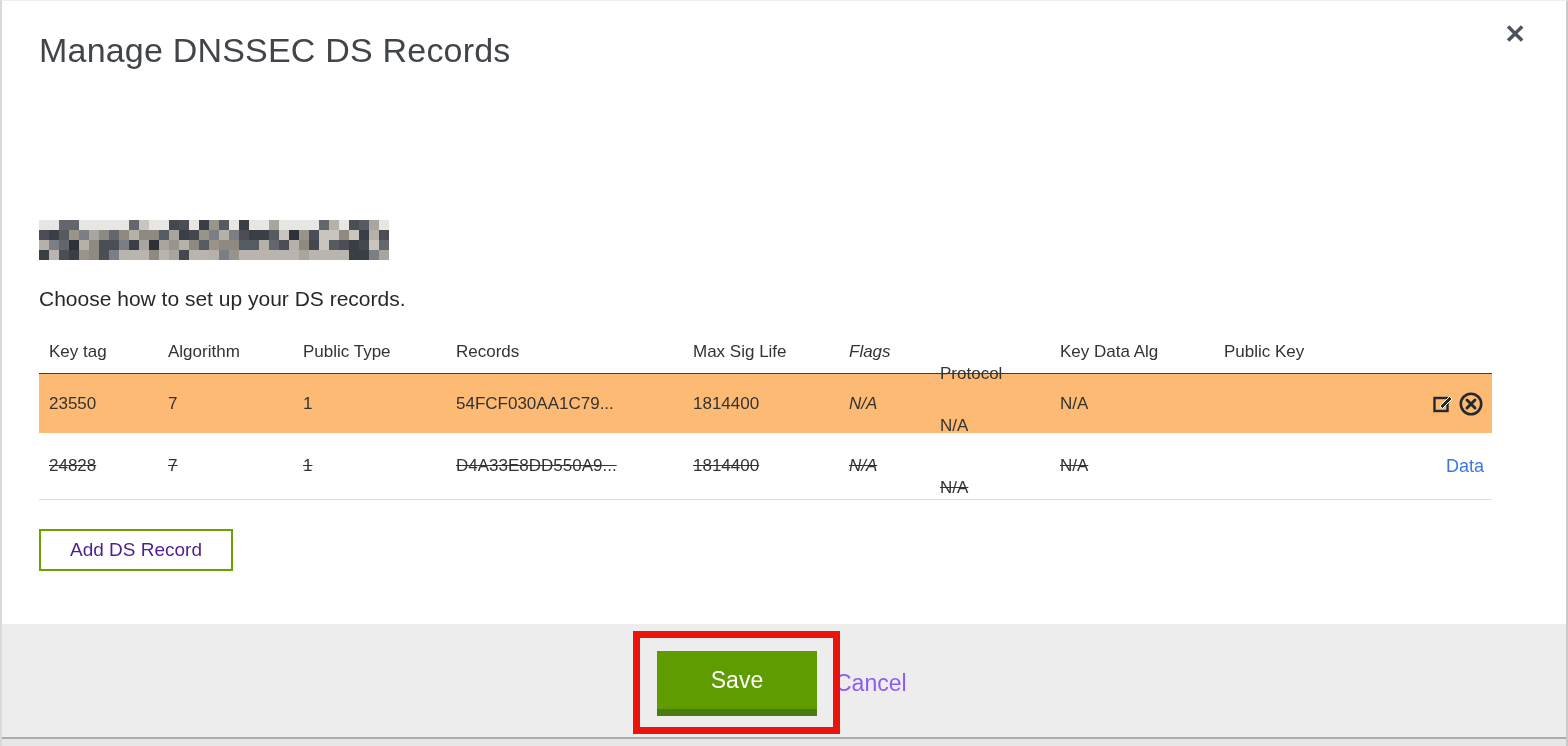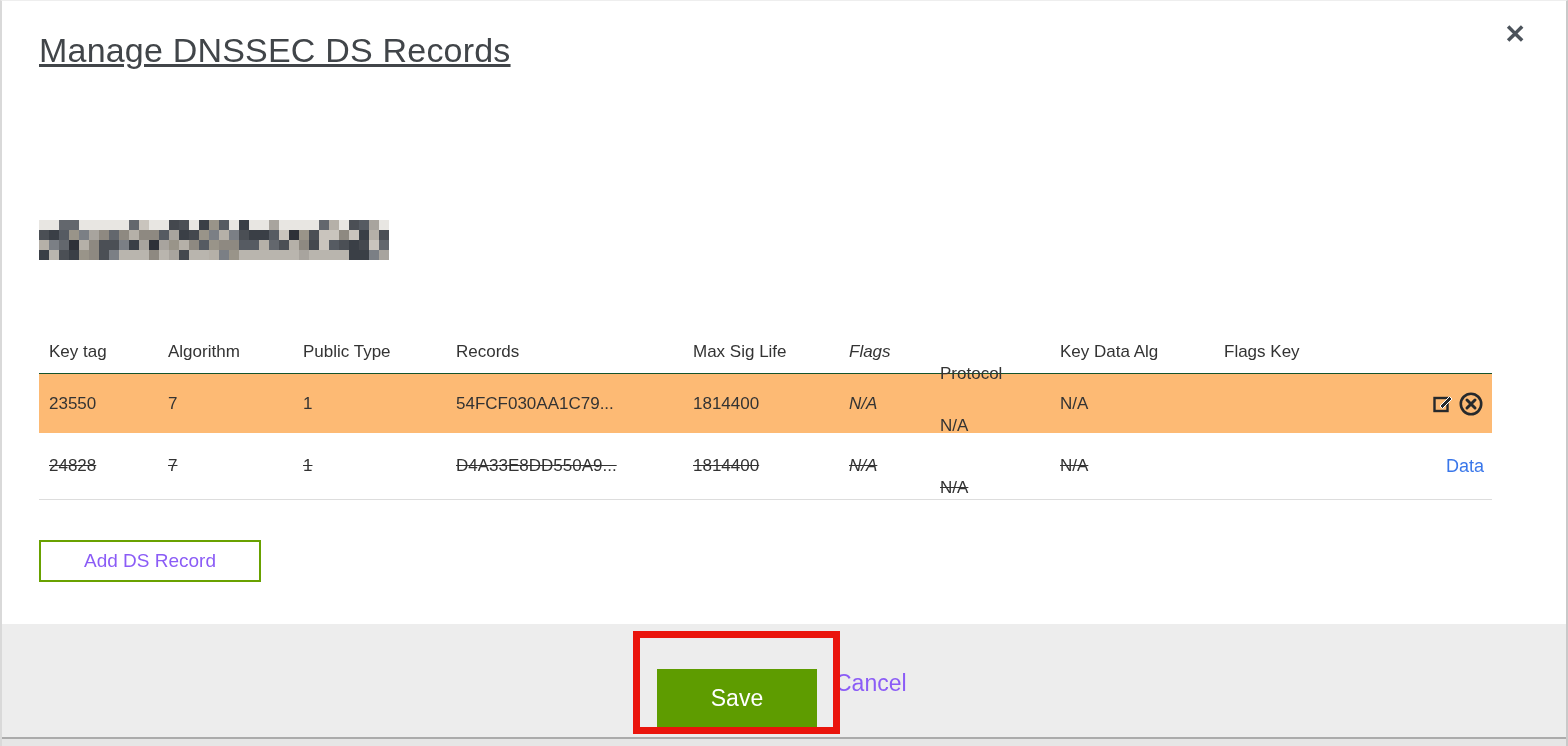--- a/index.html
+++ b/index.html
@@ -7,21 +7,21 @@
   body { font-family: "Liberation Sans", sans-serif; color: #333; overflow: hidden; }
 
   .viewport {
     position: relative; width: 1568px; height: 746px; background: #fff;
     border-left: 2px solid #d9d9d9; border-right: 2px solid #c9c9c9; border-top: 1px solid #eee;
   }
 
   
   .modal-title {
     position: absolute; left: 37px; top: 30px;
-    font-size: 34px; font-weight: 400; color: #414549; letter-spacing: 0.2px; text-decoration: underline;
+    font-size: 34px; font-weight: 400; color: #414549; letter-spacing: 0.2px;
   }
   .close-btn {
     position: absolute; right: 40px; top: 20px;
     font-size: 26px; font-weight: 700; color: #4c535b;
     background: none; border: none; cursor: pointer; line-height: 1;
     font-family: "Liberation Sans", sans-serif;
   }
 
   
   .redacted-domain { position: absolute; left: 37px; top: 219px; width: 350px; height: 40px; }
@@ -53,39 +53,39 @@
   .deleted .cell.data { text-decoration: line-through; }
   .deleted .c-actions { text-decoration: none; }
 
   .icon-btn { background: none; border: none; cursor: pointer; padding: 0; margin-left: 2px; vertical-align: middle; }
   .icon-btn svg { display: block; }
 
   .undo-link { color: #3a77ea; font-size: 18px; text-decoration: none; cursor: pointer; }
 
   
   .add-ds-btn {
-    position: absolute; left: 37px; top: 539px; width: 222px; height: 42px;
-    background: #fff; border: 2px solid #69a100; color: #8b5cf6;
+    position: absolute; left: 37px; top: 528px; width: 194px; height: 42px;
+    background: #fff; border: 2px solid #69a100; color: #4c1d95;
     font-size: 19px; font-family: "Liberation Sans", sans-serif; cursor: pointer;
   }
 
   
   .modal-footer {
     position: absolute; left: 0; top: 623px; width: 100%; height: 113px;
     background: #ededed;
   }
   .page-bottom-line { position: absolute; left: 0; top: 736px; width: 100%; height: 2px; background: #ababab; }
   .page-bottom-strip { position: absolute; left: 0; top: 738px; width: 100%; height: 8px; background: #e6e6e6; }
 
   .annotation-box {
     position: absolute; left: 631px; top: 630px; width: 207px; height: 103px;
     border: 7px solid #ea140c; pointer-events: none;
   }
   .save-btn {
-    position: absolute; left: 655px; top: 668px; width: 160px; height: 65px;
+    position: absolute; left: 655px; top: 650px; width: 160px; height: 65px;
     background: #5e9c00; border: none; border-bottom: 7px solid #4a7a12;
     color: #fff; font-size: 23px; font-family: "Liberation Sans", sans-serif; cursor: pointer;
   }
   .cancel-link {
     position: absolute; left: 833px; top: 669px;
     color: #8b5cf6; font-size: 23px; text-decoration: none; cursor: pointer;
   }
 </style>
 </head>
 <body>
@@ -233,33 +233,34 @@
         <rect x="280" y="30" width="10" height="10" fill="#b9b5ae"></rect>
         <rect x="290" y="30" width="10" height="10" fill="#b9b5ae"></rect>
         <rect x="300" y="30" width="10" height="10" fill="#b9b5ae"></rect>
         <rect x="310" y="30" width="10" height="10" fill="#3a3f46"></rect>
         <rect x="320" y="30" width="10" height="10" fill="#3a3f46"></rect>
         <rect x="330" y="30" width="10" height="10" fill="#7b7f85"></rect>
         <rect x="340" y="30" width="10" height="10" fill="#a8a49e"></rect>
       </svg>
     </div>
 
+  <div class="instruction">Choose how to set up your DS records.</div>
 
   <div class="ds-table">
 
     <div class="t-row t-head">
       <div class="cell c-keytag">Key tag</div>
       <div class="cell c-alg">Algorithm</div>
       <div class="cell c-dtype">Public Type</div>
       <div class="cell c-digest">Records</div>
       <div class="cell c-maxsig">Max Sig Life</div>
       <div class="cell c-flags">Flags</div>
       <div class="cell c-proto">Protocol</div>
       <div class="cell c-kda">Key Data Alg</div>
-      <div class="cell c-pubkey">Flags Key</div>
+      <div class="cell c-pubkey">Public Key</div>
       <div class="cell c-actions"></div>
     </div>
 
     <div class="t-row row-1">
       <div class="cell data c-keytag">23550</div>
       <div class="cell data c-alg">7</div>
       <div class="cell data c-dtype">1</div>
       <div class="cell data c-digest">54FCF030AA1C79...</div>
       <div class="cell data c-maxsig">1814400</div>
       <div class="cell data c-flags">N/A</div>

